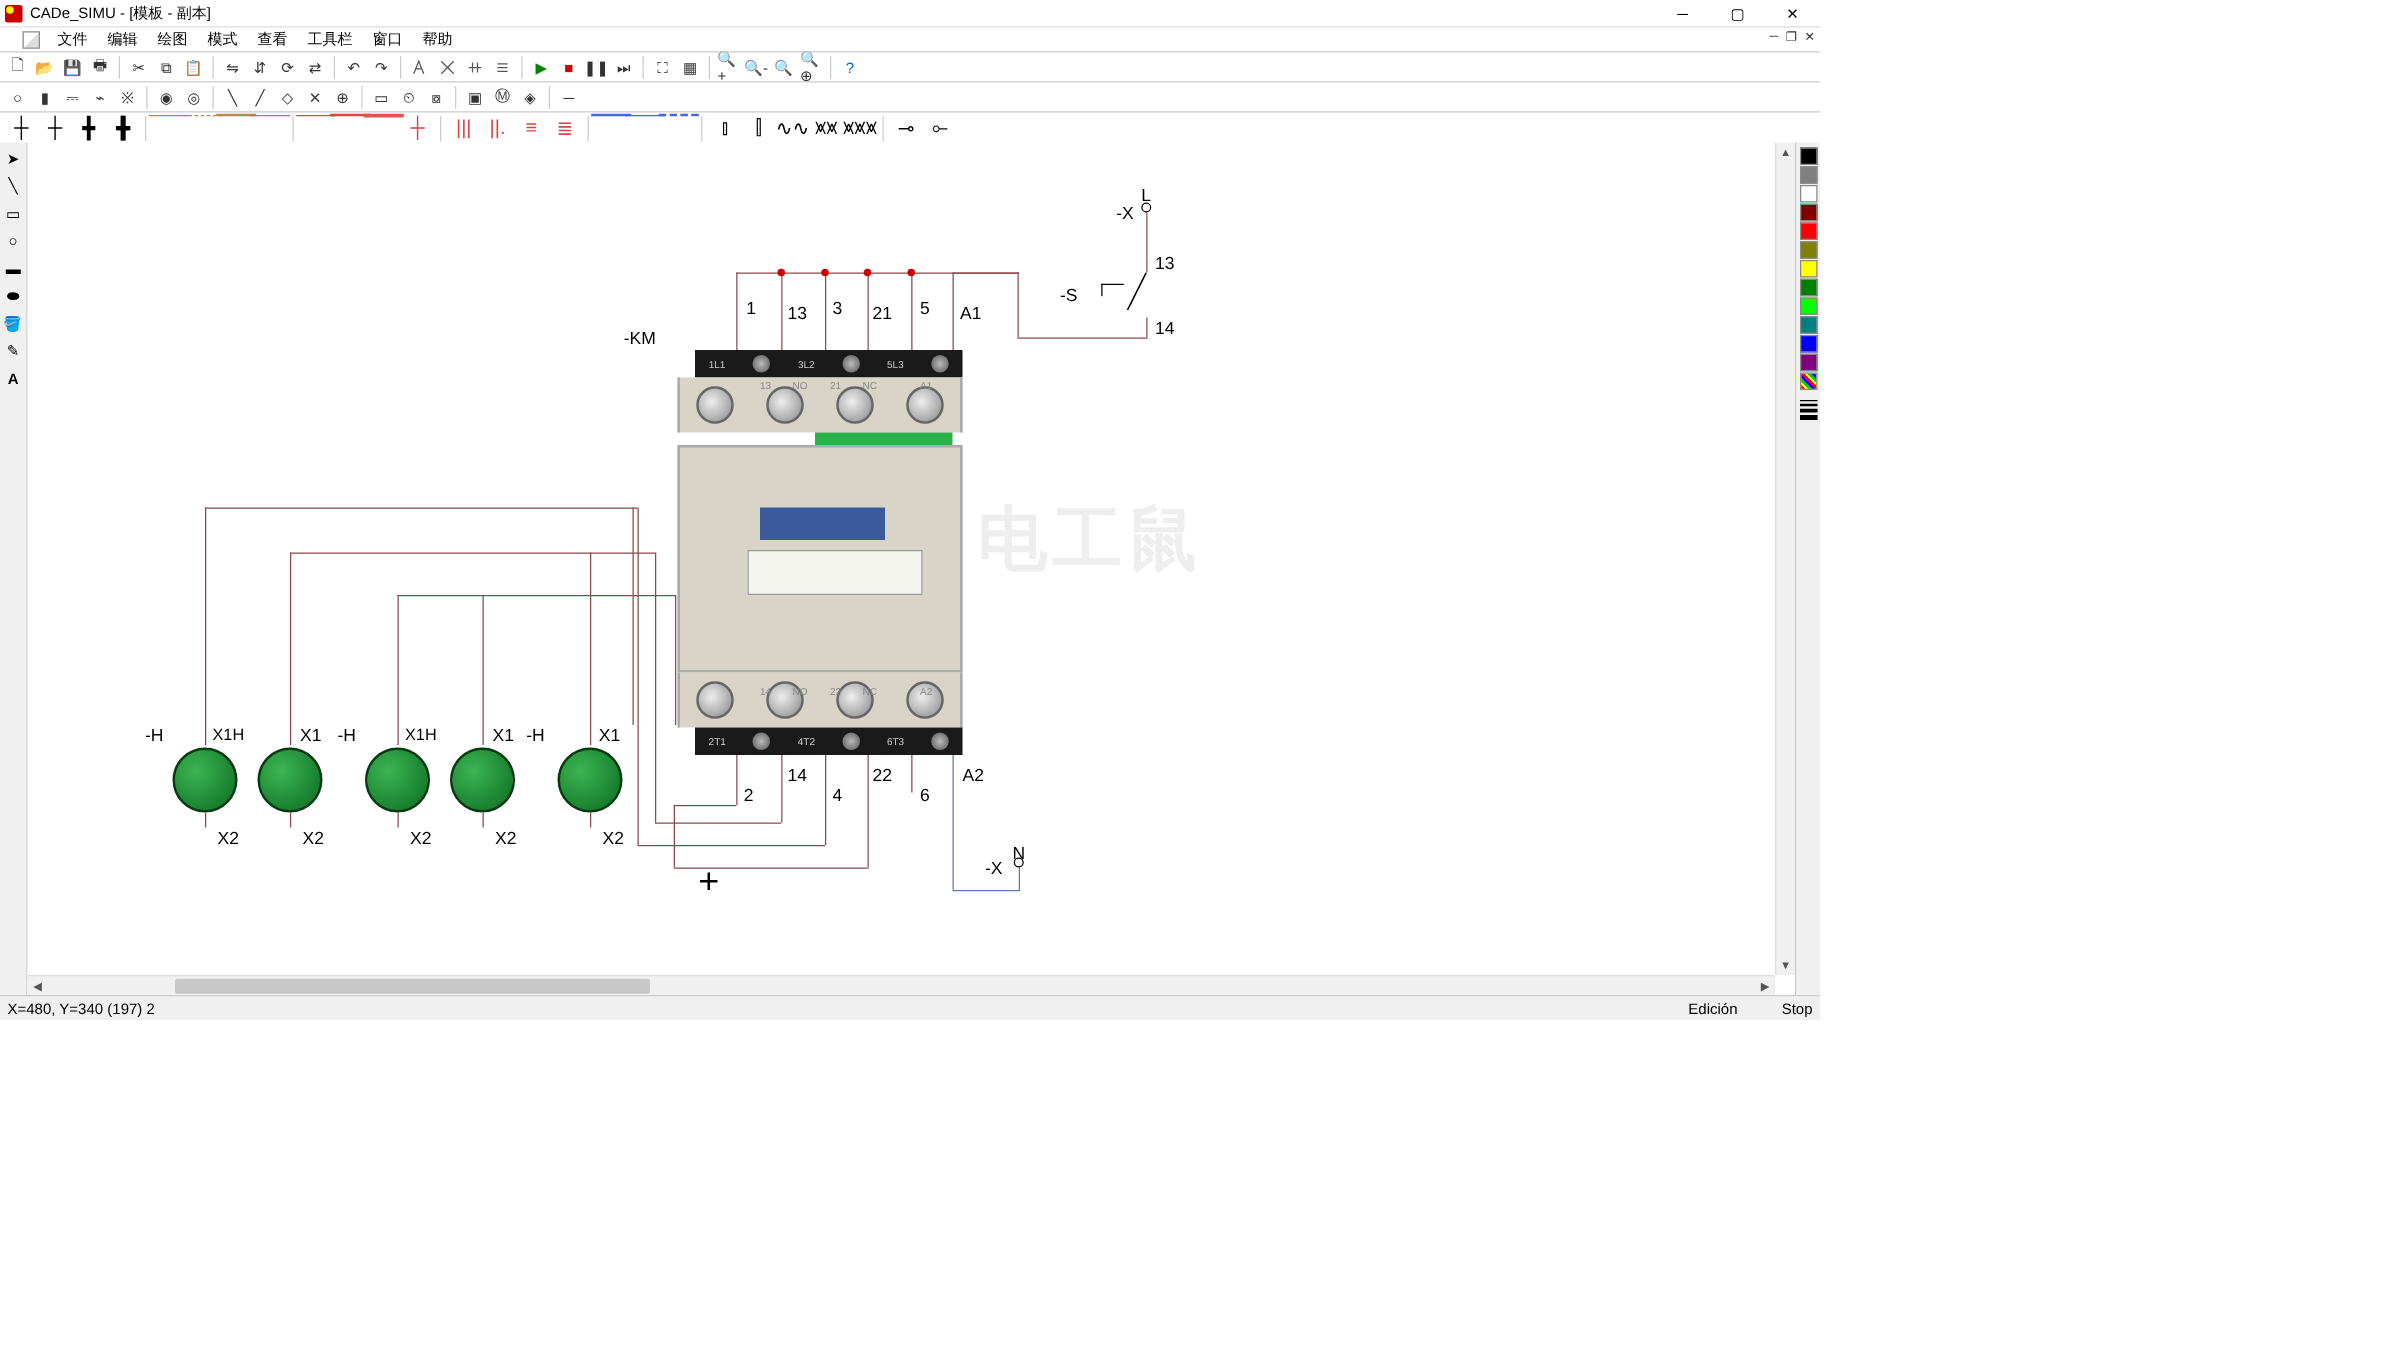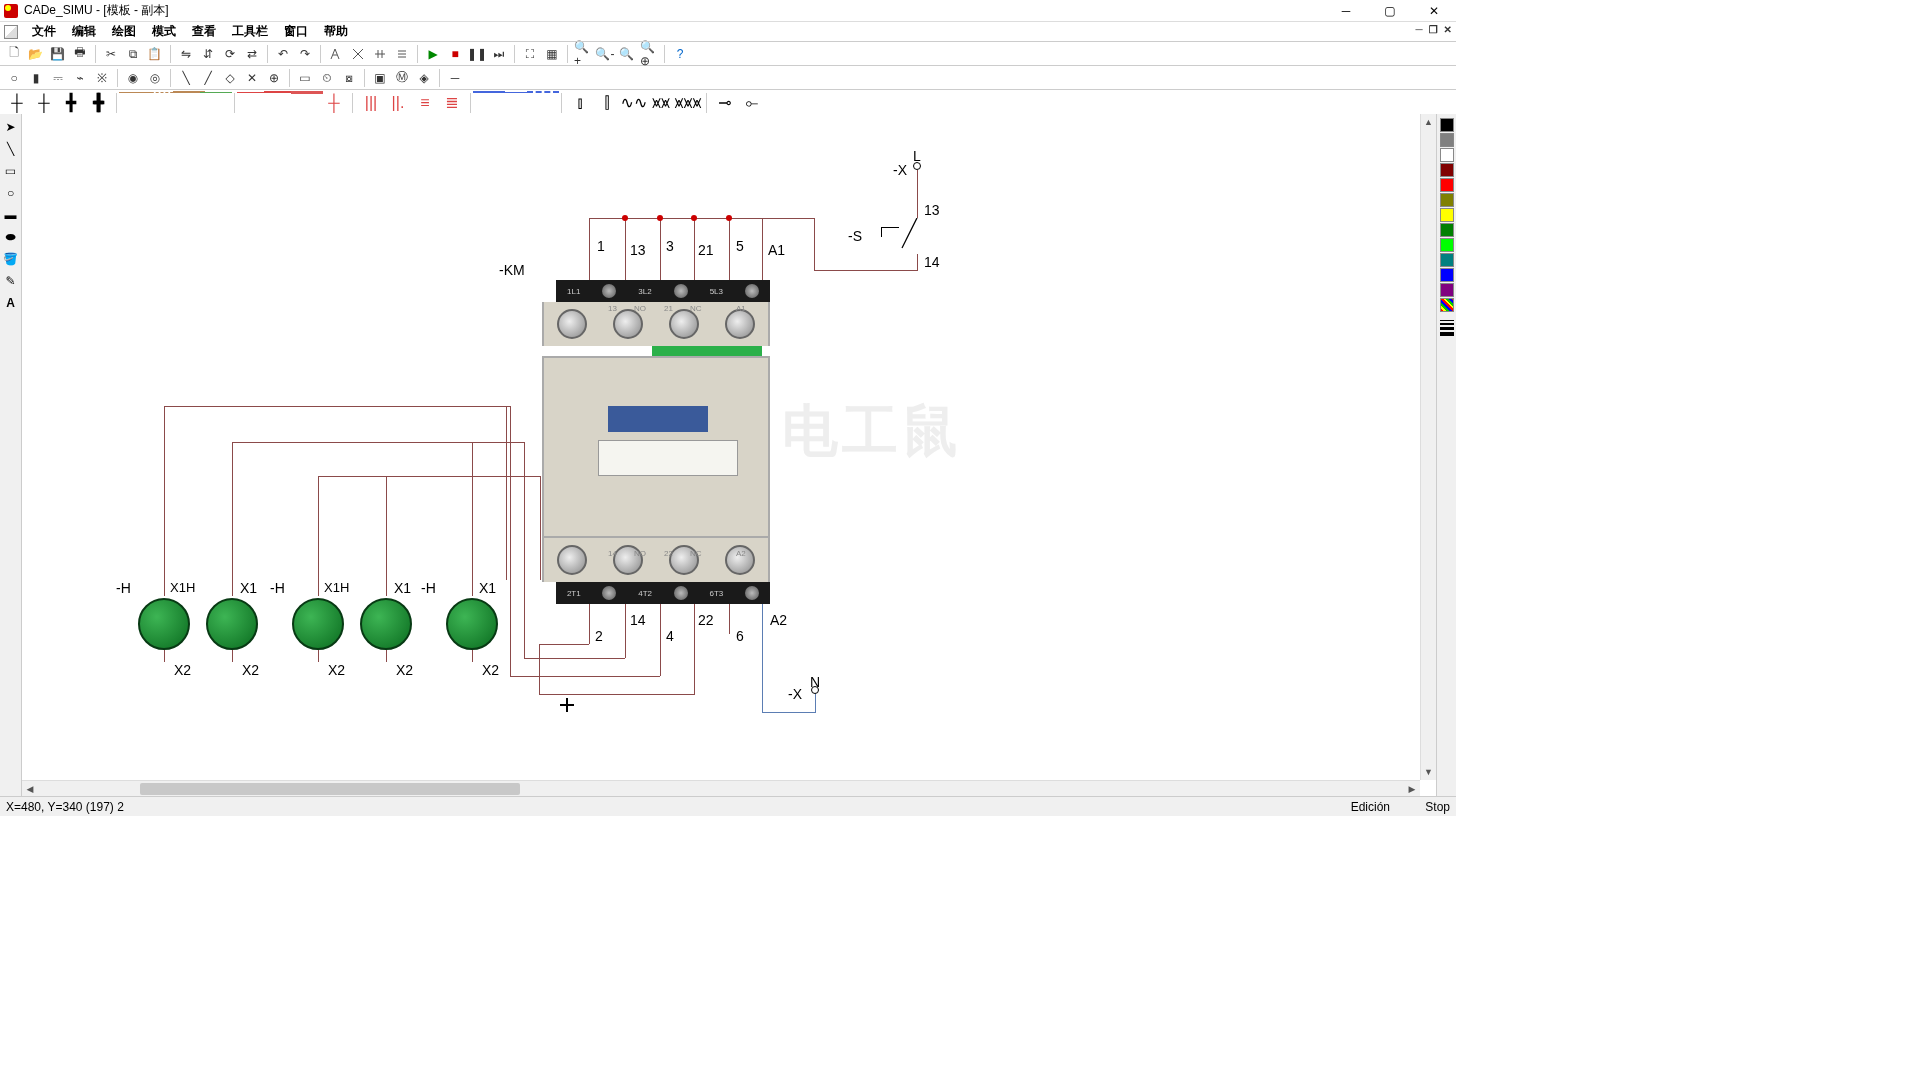--- a/index.html
+++ b/index.html
@@ -3,21 +3,21 @@
 <meta charset="utf-8">
 <style>
 * { margin: 0; padding: 0; box-sizing: border-box; font-family: "Microsoft YaHei", Arial, sans-serif; }
 body { background: #fff; overflow: hidden; width: 1456px; height: 816px; position: relative; }
 .titlebar { height: 22px; background: #fff; display: flex; align-items: center; padding-left: 4px; border-bottom: 1px solid #ddd; }
 .titlebar .app-icon { width: 14px; height: 14px; background: #c00; border-radius: 2px; margin-right: 6px; position: relative; }
 .titlebar .app-icon::after { content: ''; position: absolute; width: 6px; height: 6px; background: #ff0; border-radius: 50%; top: 1px; left: 1px; }
 .titlebar .title { font-size: 12px; color: #000; }
 .titlebar .win-controls { margin-left: auto; display: flex; }
 .titlebar .win-btn { width: 44px; height: 22px; display: flex; align-items: center; justify-content: center; font-size: 12px; }
-.menubar { height: 20px; display: flex; align-items: center; padding-left: 4px; border-bottom: 1px solid #ccc; position: relative; font-weight: bold; }
+.menubar { height: 20px; display: flex; align-items: center; padding-left: 18px; border-bottom: 1px solid #ccc; position: relative; }
 .menubar .mdi-icon { width: 14px; height: 14px; border: 1px solid #888; margin-right: 6px; background: linear-gradient(135deg,#fff 50%,#ddd 50%); }
 .menubar .menu-item { font-size: 12px; padding: 2px 8px; color: #000; }
 .menubar .mdi-controls { position: absolute; right: 4px; top: 2px; display: flex; gap: 6px; font-size: 10px; color: #333; }
 .toolbar { height: 24px; display: flex; align-items: center; border-bottom: 1px solid #ccc; padding-left: 4px; gap: 2px; }
 .toolbar .tb-btn { width: 20px; height: 20px; display: flex; align-items: center; justify-content: center; font-size: 12px; color: #333; border: 1px solid transparent; }
 .toolbar .tb-btn svg { width: 14px; height: 14px; }
 .toolbar .sep { width: 1px; height: 18px; background: #ccc; margin: 0 3px; }
 .workspace { position: absolute; top: 114px; left: 0; right: 0; bottom: 20px; display: flex; }
 .leftbar { width: 22px; background: #f0f0f0; border-right: 1px solid #ccc; display: flex; flex-direction: column; align-items: center; padding-top: 4px; gap: 4px; }
 .leftbar .lb-btn { width: 18px; height: 18px; display: flex; align-items: center; justify-content: center; font-size: 12px; }

